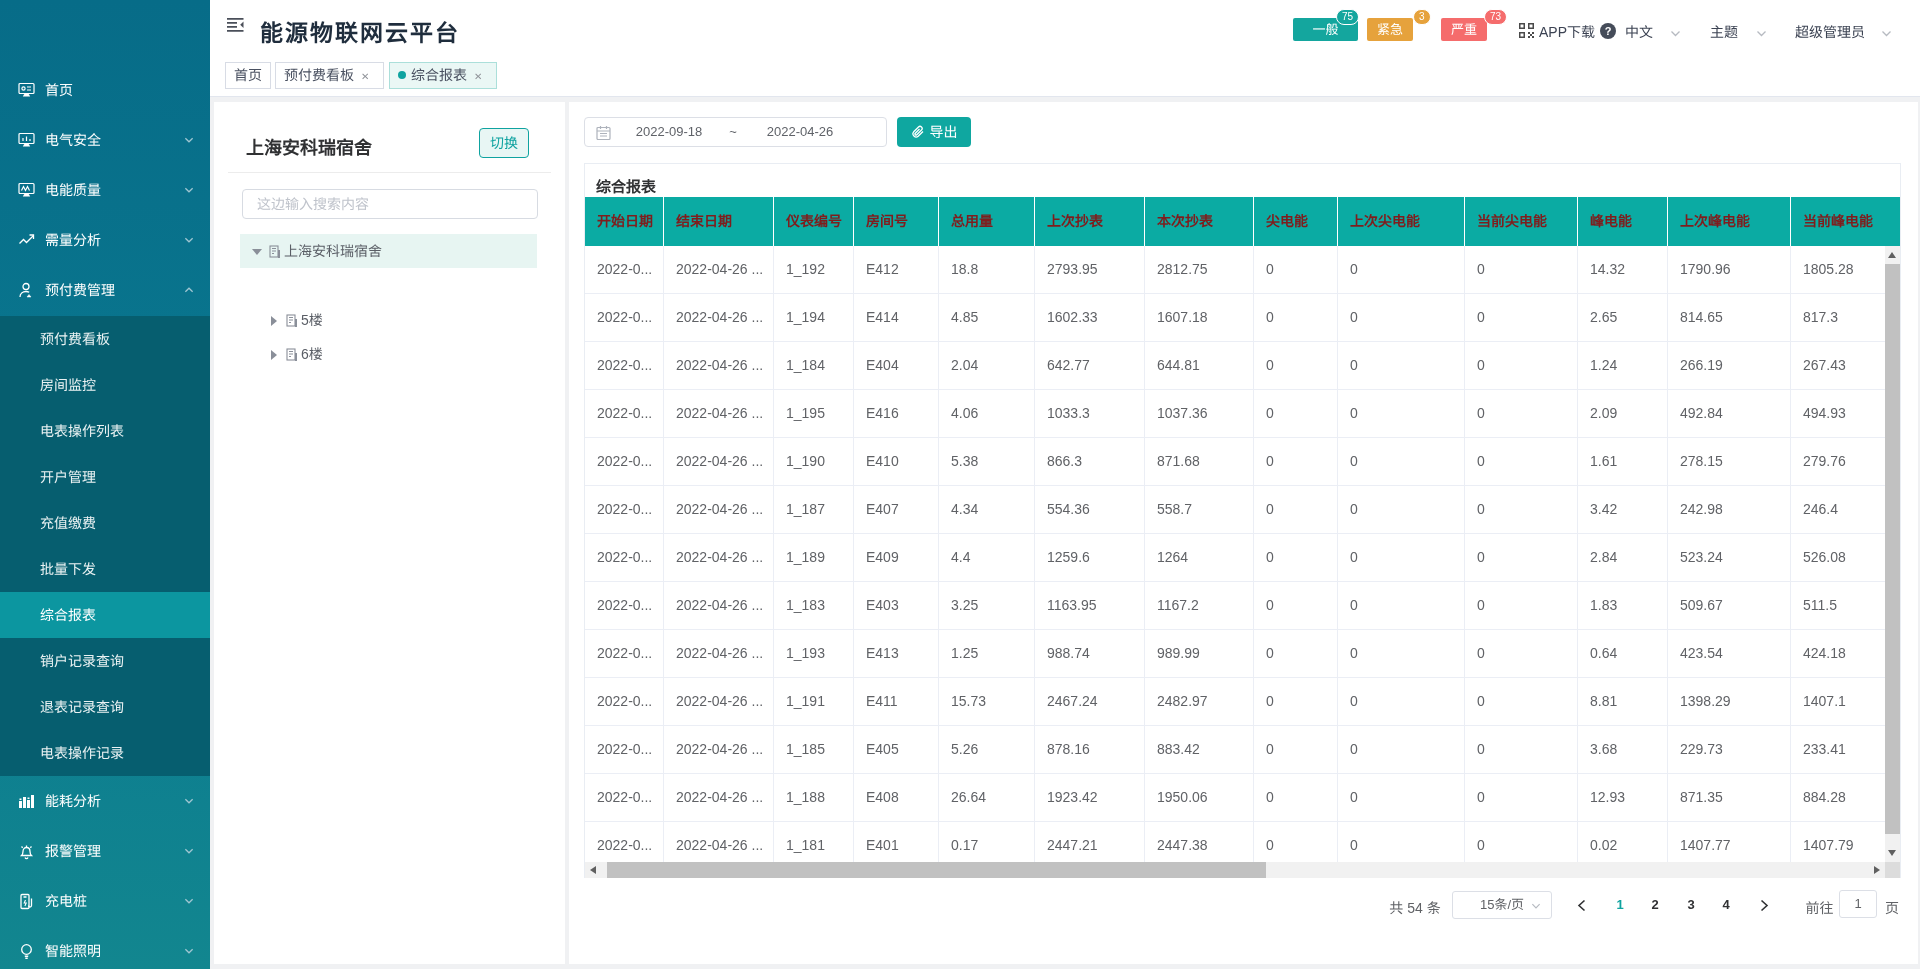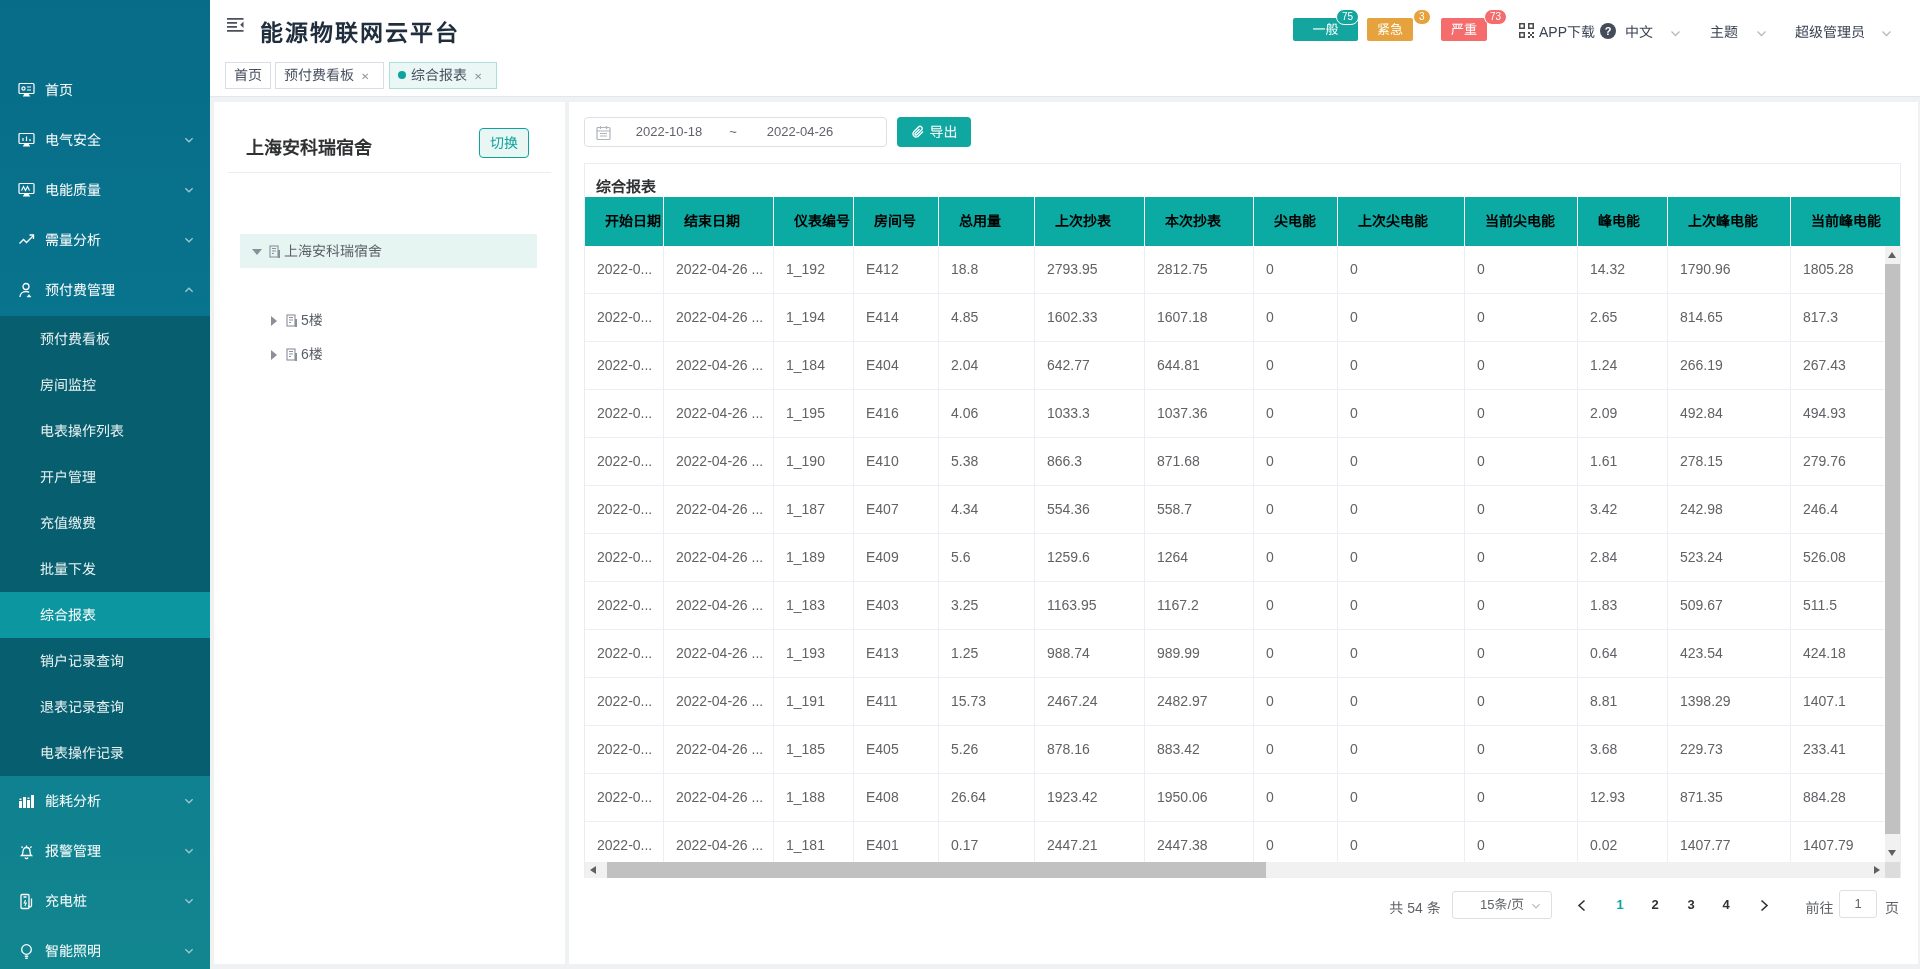--- a/index.html
+++ b/index.html
@@ -41,21 +41,21 @@
 .caret{position:absolute;top:13px;width:0;height:0}
 .caret.down{border-left:5px solid transparent;border-right:5px solid transparent;border-top:6px solid #8a8f99;top:15px}
 .caret.right{border-top:5px solid transparent;border-bottom:5px solid transparent;border-left:6px solid #8a8f99}
 
 #datebox{left:15px;top:15px;width:303px;height:30px;border:1px solid #dcdfe6;border-radius:4px;background:#fff;font-size:14px;color:#5f6268}
 #expbtn{left:328px;top:15px;width:74px;height:30px;background:#0fa7a0;border-radius:4px;color:#fff;font-size:14px;text-align:center;line-height:30px}
 #tcard{left:15px;top:61px;width:1317px;height:715px;border:1px solid #e9edf3;background:#fff}
 #ttitle{left:11px;top:11px;font-size:15px;font-weight:bold;color:#303133}
 
 #thead{left:0;top:33px;width:1315px;height:49px;background:#0baba3}
-.th{position:absolute;top:0;height:49px;line-height:49px;color:#000000;font-weight:bold;font-size:14px;padding-left:20px;border-right:1px solid #fff}
+.th{position:absolute;top:0;height:49px;line-height:49px;color:#7f1d1d;font-weight:bold;font-size:14px;padding-left:12px;border-right:1px solid #fff}
 #tbody{left:0;top:82px;width:1315px;height:616px;overflow:hidden}
 .tr{position:absolute;left:0;width:1315px;height:48px;border-bottom:1px solid #ebeef5;background:#fff}
 .td{position:absolute;top:0;height:47px;line-height:47px;color:#606266;font-size:14px;padding-left:12px;border-right:1px solid #ebeef5;overflow:hidden;white-space:nowrap}
 
 .sb-track{position:absolute;background:#f1f1f1}
 .sb-thumb{position:absolute;background:#c1c1c1}
 .sb-corner{position:absolute;background:#dcdcdc}
 .arrow{position:absolute;width:0;height:0}
 
 .pg{position:absolute;top:0;font-size:13px;color:#303133;font-weight:bold;text-align:center}
@@ -232,20 +232,21 @@
     </svg>
 
   <div class="tab" style="left:15px;width:46px;text-align:center">首页</div>
   <div class="tab" style="left:65px;width:109px;padding-left:8px">预付费看板<span class="x">✕</span></div>
   <div class="tab on" style="left:179px;width:108px;padding-left:8px"><span class="dot"></span>综合报表<span class="x">✕</span></div>
 </div>
 <div class="ab" id="lcard">
   <div class="ab" id="ptitle">上海安科瑞宿舍</div>
   <div class="ab" id="swbtn">切换</div>
   <div class="ab" id="pdiv"></div>
+  <div class="ab" id="searchbox">这边输入搜索内容</div>
   <div class="trow sel" style="top:132px">
     <span class="caret down" style="left:12px"></span>
     <svg class="ab" style="left:29px;top:11px" width="12" height="13" viewBox="0 0 12 13" fill="none" stroke="#8a8f99" stroke-width="1.1">
         <rect x="1" y="1" width="8" height="11"></rect>
         <path d="M3 3.5h4M3 6h4M3 8.5h2"></path>
         <path d="M9 5h2v8H9z" fill="#8a8f99" stroke="none"></path>
       </svg>
     <span class="ab" style="left:44px">上海安科瑞宿舍</span>
   </div>
   <div class="trow" style="top:201px">
@@ -267,21 +268,21 @@
     <span class="ab" style="left:61px">6楼</span>
   </div>
 </div>
 <div class="ab" id="rcard">
   <div class="ab" id="datebox">
     <svg class="ab" style="left:11px;top:7px" width="15" height="16" viewBox="0 0 15 16" fill="none" stroke="#aeb3bc" stroke-width="1.2">
         <rect x="1" y="2.5" width="13" height="12" rx="1"></rect>
         <path d="M1 6h13M4.5 1v3M10.5 1v3"></path>
         <path d="M4 8.5h7M4 11h7" stroke-width="1"></path>
       </svg>
-    <span class="ab" style="left:24px;top:0;width:120px;text-align:center;line-height:28px;font-size:13px">2022-10-18</span>
+    <span class="ab" style="left:24px;top:0;width:120px;text-align:center;line-height:28px;font-size:13px">2022-09-18</span>
     <span class="ab" style="left:140px;top:0;width:16px;text-align:center;line-height:28px;font-size:13px">~</span>
     <span class="ab" style="left:155px;top:0;width:120px;text-align:center;line-height:28px;font-size:13px">2022-04-26</span>
   </div>
   <div class="ab" id="expbtn">
     <svg style="vertical-align:-2px;margin-right:5px" width="14" height="14" viewBox="0 0 14 14" fill="none" stroke="#fff" stroke-width="1.3">
         <path d="M12 6.5L7.2 11.3a3.2 3.2 0 0 1-4.5-4.5L7.5 2a2.1 2.1 0 0 1 3 3L5.8 9.7a1 1 0 0 1-1.5-1.5L8.5 4"></path>
       </svg>导出
   </div>
   <div class="ab" id="tcard">
     <div class="ab" id="ttitle">综合报表</div>
@@ -389,21 +390,21 @@
           <div class="td" style="left:880px;width:113px">0</div>
           <div class="td" style="left:993px;width:90px">3.42</div>
           <div class="td" style="left:1083px;width:123px">242.98</div>
           <div class="td" style="left:1206px;width:111px;border-right:none">246.4</div>
         </div>
         <div class="tr" style="top:288px">
           <div class="td" style="left:0px;width:79px">2022-0...</div>
           <div class="td" style="left:79px;width:110px">2022-04-26 ...</div>
           <div class="td" style="left:189px;width:80px">1_189</div>
           <div class="td" style="left:269px;width:85px">E409</div>
-          <div class="td" style="left:354px;width:96px">5.6</div>
+          <div class="td" style="left:354px;width:96px">4.4</div>
           <div class="td" style="left:450px;width:110px">1259.6</div>
           <div class="td" style="left:560px;width:109px">1264</div>
           <div class="td" style="left:669px;width:84px">0</div>
           <div class="td" style="left:753px;width:127px">0</div>
           <div class="td" style="left:880px;width:113px">0</div>
           <div class="td" style="left:993px;width:90px">2.84</div>
           <div class="td" style="left:1083px;width:123px">523.24</div>
           <div class="td" style="left:1206px;width:111px;border-right:none">526.08</div>
         </div>
         <div class="tr" style="top:336px">

